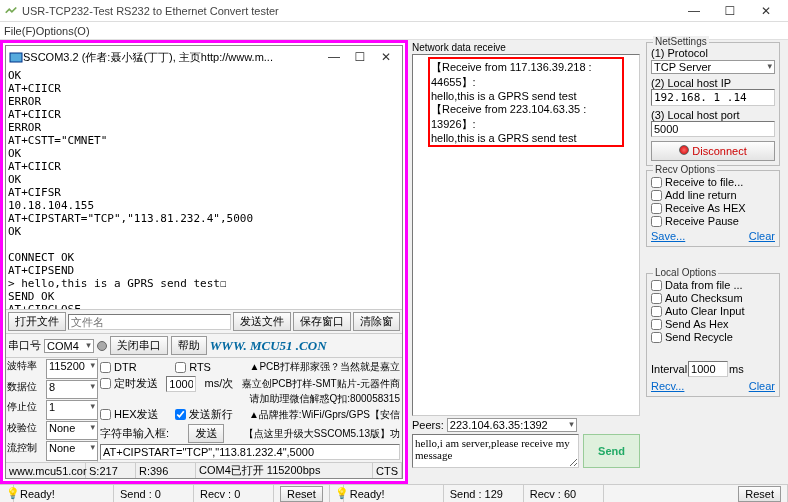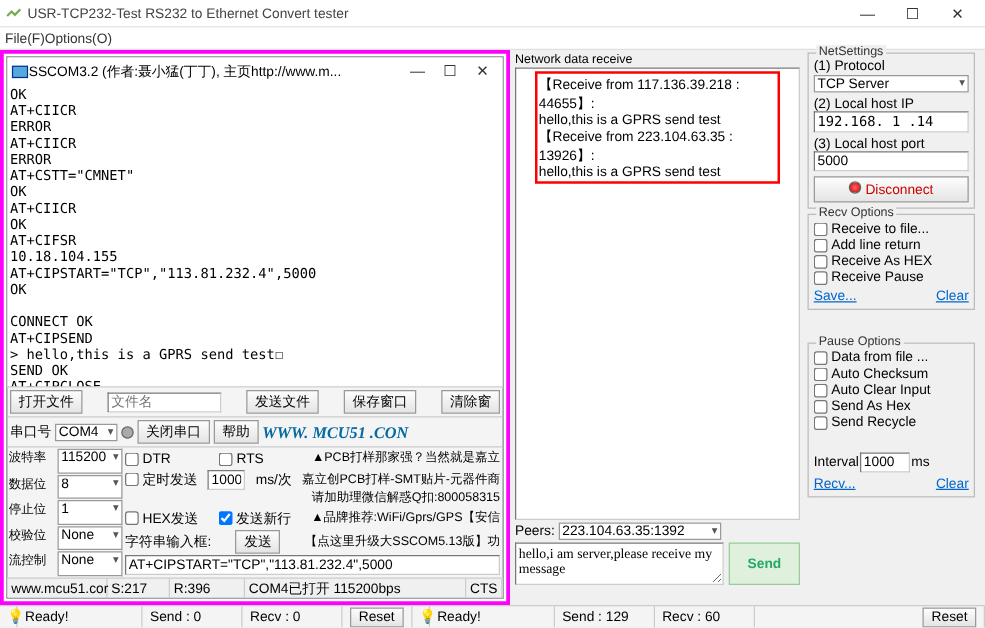--- a/index.html
+++ b/index.html
@@ -30,21 +30,21 @@
 .netrecv { border: 1px inset #ccc; background: #fff; height: 362px; overflow: auto; font-family: SimSun, serif; font-size: 11px; padding: 1px 14px; margin-bottom: 2px; }
 .netrecv .redbox { border: 2px solid red; padding: 1px; margin: 1px; }
 .peers { margin: 2px 0; font-size: 11px; }
 .sendbox { display: flex; gap: 4px; }
 .sendtext { flex: 1; border: 1px inset #ccc; padding: 2px; font-family: SimSun, serif; font-size: 11px; height: 34px; }
 
 .sscom-win { position: absolute; inset: 2px; display: flex; flex-direction: column; background: #f4f4f4; border: 1px solid #888; }
 .sscom-title { height: 22px; background: #fff; display: flex; align-items: center; padding: 0 3px; }
 .sscom-title .t { flex: 1; font-size: 11px; overflow: hidden; }
 .sscom-term { flex: 1; background: #fff; font-family: SimSun, monospace; font-size: 11px; padding: 1px 2px; white-space: pre-wrap; overflow: hidden; border-bottom: 1px solid #ccc; }
-.sscom-toolbar1 { display: flex; align-items: center; gap: 20px; padding: 2px; border-bottom: 1px solid #ccc; }
+.sscom-toolbar1 { display: flex; align-items: center; gap: 2px; padding: 2px; border-bottom: 1px solid #ccc; }
 .sscom-toolbar2 { display: flex; align-items: center; gap: 3px; padding: 2px; border-bottom: 1px solid #ccc; }
 .sscom-grid { display: grid; grid-template-columns: 92px 1fr; }
 .sscom-left { display: grid; grid-template-columns: 38px 52px; gap: 1px; padding: 1px; border-right: 1px solid #ccc; font-size: 10px; }
 .sscom-left .lbl { font-size: 10px; }
 .sscom-right { padding: 1px 2px; font-size: 10px; }
 .sscom-right .row { display: flex; align-items: center; gap: 3px; margin: 1px 0; justify-content: space-between; }
 .ad { color: #000; font-size: 10px; line-height: 12px; }
 .sscom-status { height: 16px; border-top: 1px solid #ccc; background: #f0f0f0; display: flex; font-size: 10px; }
 .sscom-status .c { border-right: 1px solid #ccc; padding: 0 3px; display: flex; align-items: center; }
 .mcu51 { color: #0369a1; font-style: italic; font-weight: bold; font-family: "Times New Roman", serif; font-size: 13px; }
@@ -248,21 +248,21 @@
           <input type="checkbox" style="">
           <span>Receive Pause</span>
         </label>
       <div style="display:flex;justify-content:space-between;margin-top:3px">
         <span class="link">Save...</span>
         <span class="link">Clear</span>
       </div>
     </div>
 
     <div class="fieldset" style="margin-top:26px">
-      <div class="legend">Pause Options</div>
+      <div class="legend">Local Options</div>
       <label class="chk">
           <input type="checkbox" style="">
           <span>Data from file ...</span>
         </label>
       <label class="chk">
           <input type="checkbox" style="">
           <span>Auto Checksum</span>
         </label>
       <label class="chk">
           <input type="checkbox" style="">

